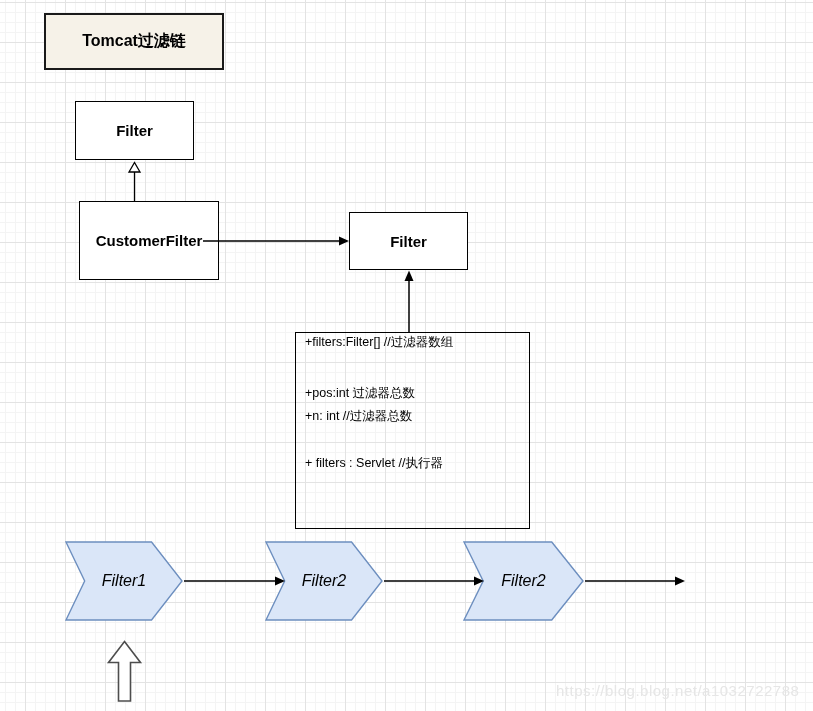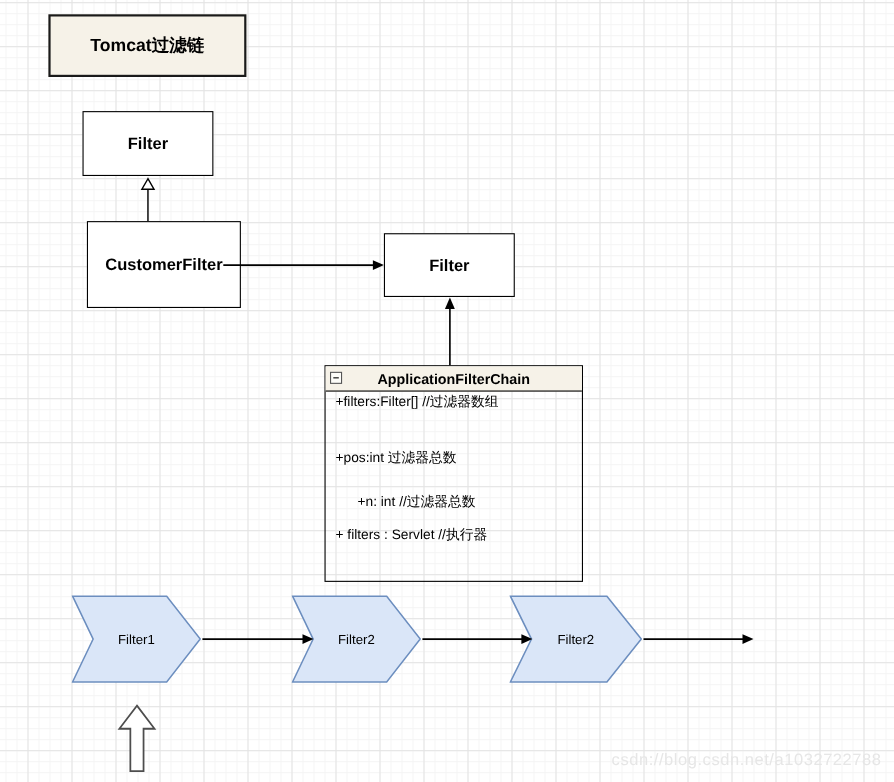--- a/index.html
+++ b/index.html
@@ -47,29 +47,29 @@
   .collapse-box {
     position:absolute; left:4px; top:5px; width:9px; height:9px;
     border:1px solid #555; background:#fdfdf9;
     display:flex; align-items:center; justify-content:center;
   }
   .collapse-box .dash { width:5px; height:1px; background:#000; }
   .afc-body { position:relative; height:172px; font-size:12.5px; color:#000; }
   .attr { position:absolute; left:9px; white-space:nowrap; }
   .attr.a0 { top:1px; }
   .attr.a1 { top:52px; }
-  .attr.a2 { top:92px;padding-left:20px; }
+  .attr.a2 { top:75px; }
   .attr.a3 { top:122px; }
   .chev { width:118px; height:80px; top:541px; }
   .chev svg { position:absolute; left:0; top:0; width:100%; height:100%; }
   .chev.blue  polygon { stroke:#6C8EBF; stroke-width:1.4; }
   .chev.green polygon { stroke:#116D11; stroke-width:1.4; }
   .chev .label {
     position:absolute; inset:0; display:flex; align-items:center; justify-content:center;
-    font-size:12px; color:#000;
+    font-size:16px; color:#000;font-style:italic;
   }
   .c1 { left:65px; }
   .c2 { left:265px; }
   .c3 { left:463px; width:121px; }
   .c4 { left:666px; width:121px; }
   .overlay { left:0; top:0; width:813px; height:711px; pointer-events:none; }
   .watermark {
     left:556px; top:682px; font-size:15px; letter-spacing:0.5px;
     color:#E6E6E6; white-space:nowrap;
   }
@@ -89,26 +89,20 @@
 
   <div class="abs uml-box box-customer">
     <span>CustomerFilter</span>
   </div>
 
   <div class="abs uml-box box-filter-ref">
     <span>Filter</span>
   </div>
 
   <div class="abs afc">
-    <div class="afc-header">
-      <div class="collapse-box">
-        <div class="dash"></div>
-      </div>
-      <span>ApplicationFilterChain</span>
-    </div>
     <div class="afc-body">
       <div class="attr a0">+filters:Filter[] //过滤器数组</div>
       <div class="attr a1">+pos:int 过滤器总数</div>
       <div class="attr a2">+n: int //过滤器总数</div>
       <div class="attr a3">+ filters : Servlet //执行器</div>
     </div>
   </div>
 
   <div class="abs chev blue c1">
     <svg viewBox="0 0 120 80" preserveAspectRatio="none">
@@ -160,15 +154,15 @@
     <g>
       <path d="M585,581 L676,581" stroke="#000" stroke-width="1.6" fill="none"></path>
       <path d="M685,581 L675,576.5 L675,585.5 Z" fill="#000"></path>
     </g>
 
     <g>
       <path d="M124.5,641.5 L140.5,662.5 L130.5,662.5 L130.5,701 L118.5,701 L118.5,662.5 L108.5,662.5 Z" fill="#ffffff" stroke="#4d4d4d" stroke-width="1.6" stroke-linejoin="miter"></path>
     </g>
   </svg>
 
-  <div class="abs watermark">csdn://blog.csdn.net/a1032722788</div>
+  <div class="abs watermark">https://blog.blog.net/a1032722788</div>
 
 </div>
 
 </body></html>

